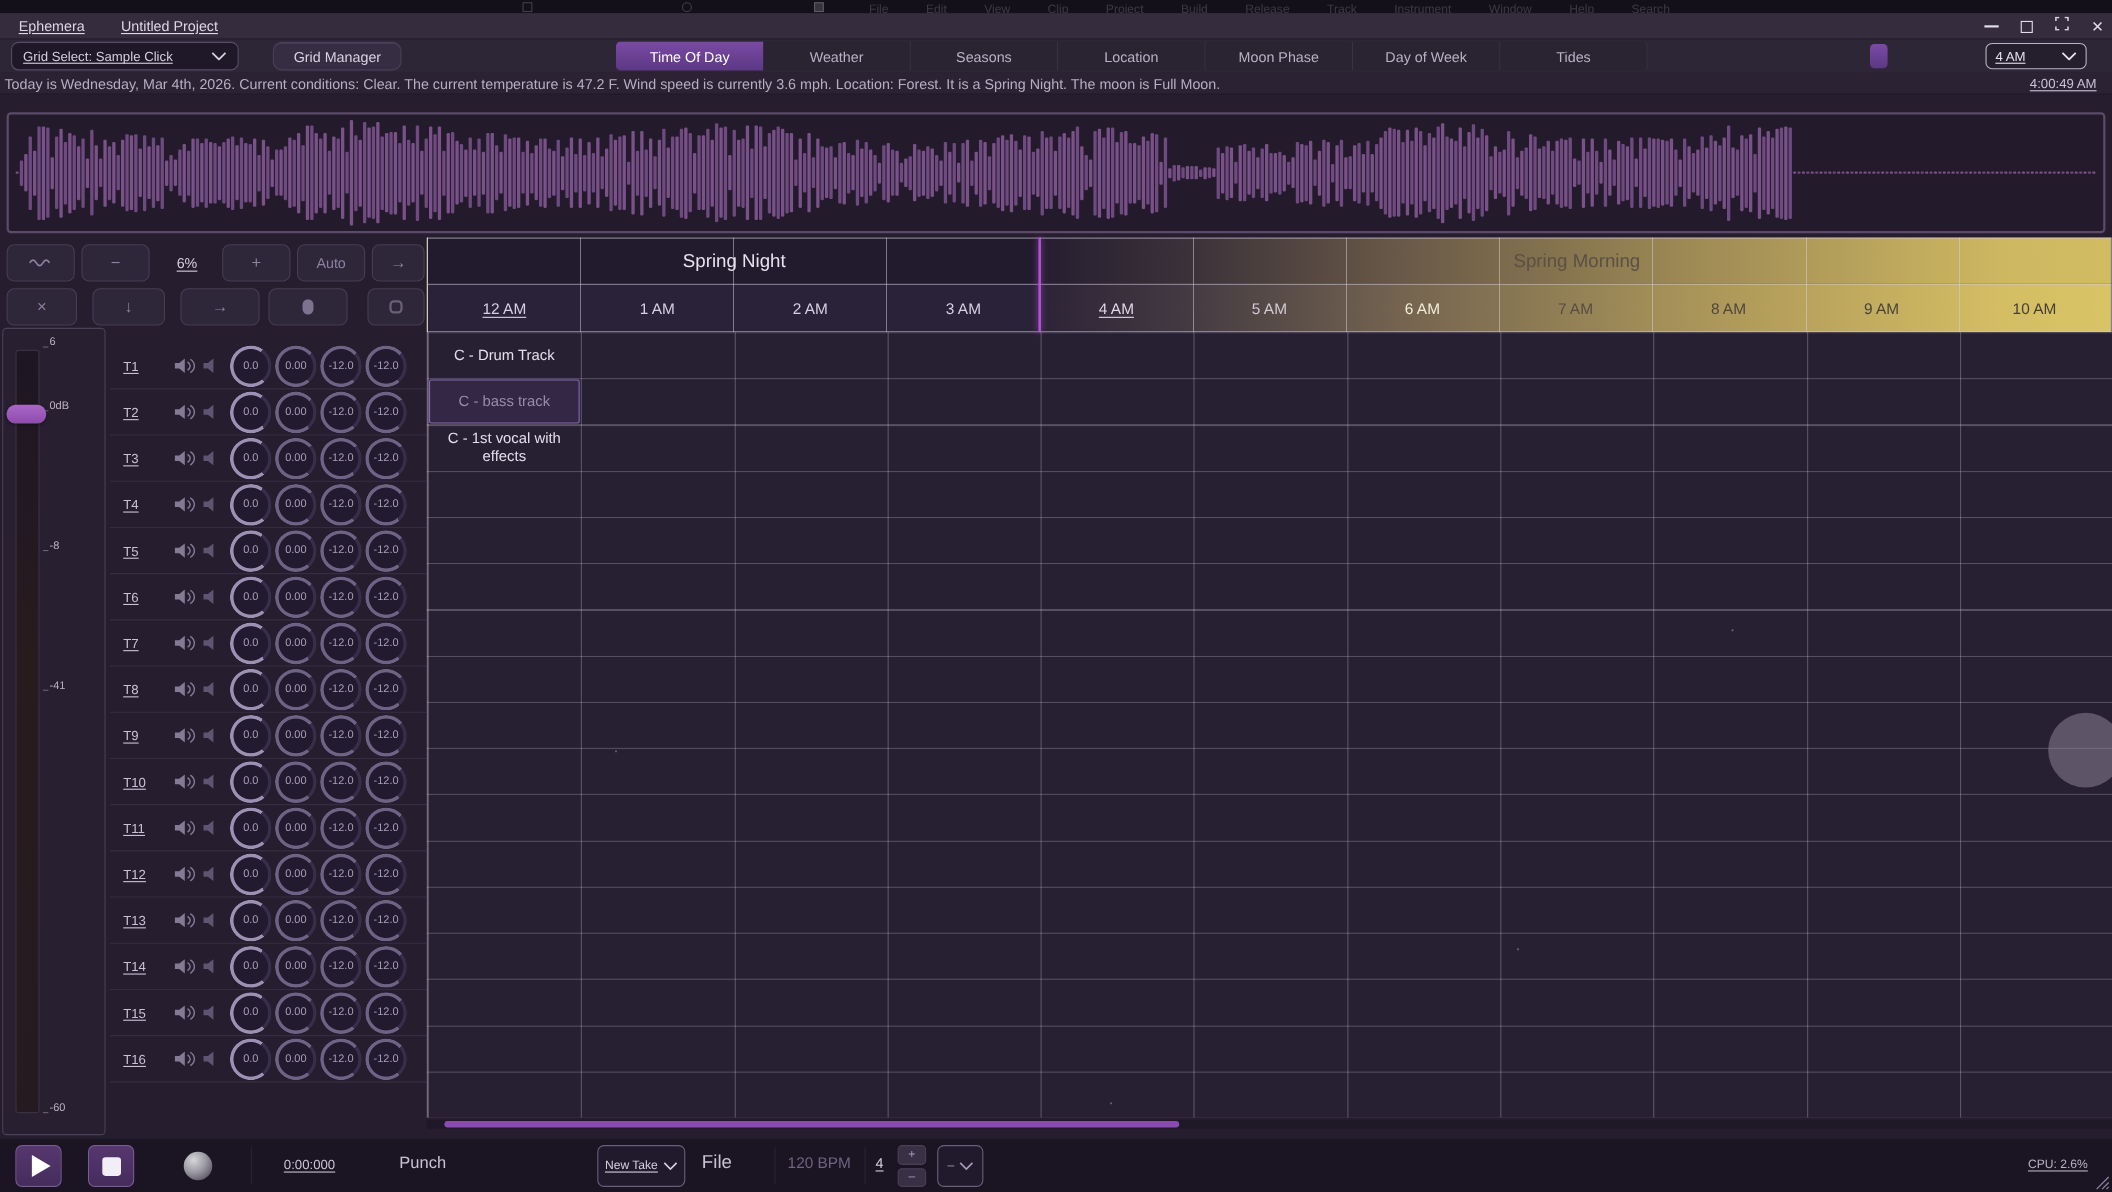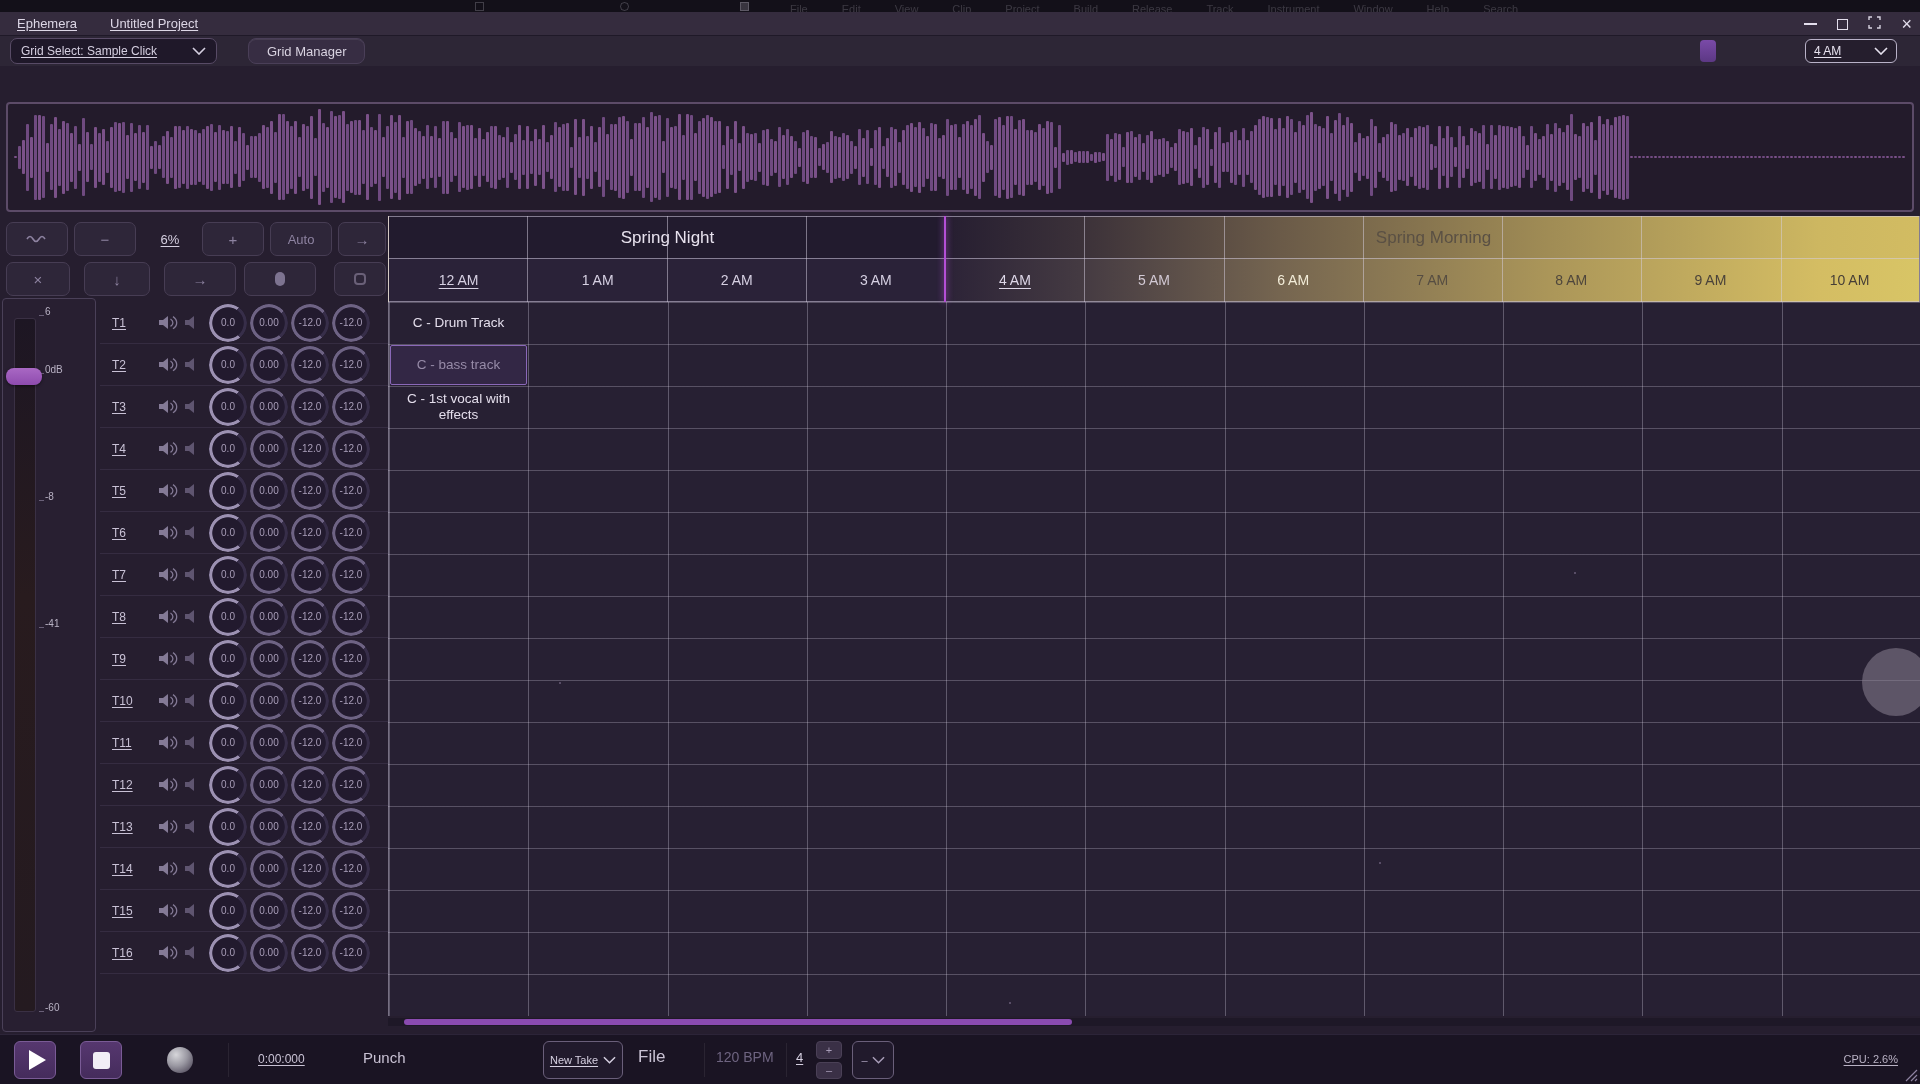--- a/index.html
+++ b/index.html
@@ -45,21 +45,21 @@
   .autolbl{color:#8d82a0;font-size:13px;}
   .pill{width:10px;height:14px;background:#7d7390;border-radius:5px;}
   .pill2{width:12px;height:12px;border:2px solid #6a6078;border-radius:4px;}
   
   .faderpanel{position:absolute;left:2px;top:298px;width:94px;height:734px;border:1px solid #4a4058;border-radius:4px;background:#281f31;}
   .fadertrack{position:absolute;left:14px;top:318px;width:22px;height:694px;background:linear-gradient(180deg,#1d1623,#281b1e 40%,#241a20);border:1px solid #3a3044;border-radius:3px;}
   .faderhandle{position:absolute;left:6px;top:368px;width:36px;height:17px;background:linear-gradient(180deg,#a968c4,#8e4bae);border-radius:8px;box-shadow:0 1px 3px rgba(0,0,0,.5);}
   .fscale{position:absolute;left:42px;width:46px;font-size:10px;color:#b9b2c4;}
   .ftick{position:absolute;left:36px;width:5px;height:1px;background:#6a6078;}
   
-  .tracklist{position:absolute;left:100px;top:302px;width:288px;}
+  .tracklist{position:absolute;left:100px;top:312px;width:288px;}
   .trow{display:flex;align-items:center;height:42px;border-bottom:1px solid rgba(90,78,110,.30);}
   .tname{width:46px;margin-left:12px;font-size:12px;color:#c9c2d6;text-decoration:underline;text-underline-offset:2px;}
   .spk{width:26px;display:flex;align-items:center;}
   .spk.mute{width:22px;}
   .knob{position:relative;width:38px;height:38px;margin-left:3px;border-radius:50%;background:#221a2e;display:flex;align-items:center;justify-content:center;flex:none;}
   .knob::before{content:'';position:absolute;inset:0;border-radius:50%;background:conic-gradient(from 140deg,#6e6384 0 270deg,#372e49 270deg 360deg);-webkit-mask:radial-gradient(circle,transparent 57%,#000 60%);mask:radial-gradient(circle,transparent 57%,#000 60%);}
   .knob.k1::before{background:conic-gradient(from 140deg,#9c91b2 0 255deg,#372e49 255deg 360deg);}
   .knob i{font-style:normal;font-size:10px;color:#a89db8;z-index:1;}
   
   .gridpanel{position:absolute;left:388px;top:216px;width:1532px;height:816px;}
@@ -149,29 +149,42 @@
   </div>
 
   <div class="toolbar">
     <div class="gridselect">
       <span class="u">Grid Select: Sample Click</span>
       <svg class="chev" width="14" height="8" viewBox="0 0 14 8">
           <polyline points="1,1 7,7 13,1" stroke="#d5cfe0" stroke-width="1.6" fill="none"></polyline>
         </svg>
     </div>
     <div class="gridmanager">Grid Manager</div>
+    <div class="tabs" id="tabs">
+        <div class="tab active">Time Of Day</div>
+        <div class="tab">Weather</div>
+        <div class="tab">Seasons</div>
+        <div class="tab">Location</div>
+        <div class="tab">Moon Phase</div>
+        <div class="tab">Day of Week</div>
+        <div class="tab">Tides</div>
+      </div>
     <div class="houroverride hourride"></div>
     <div class="hoursel">
       <span class="u">4 AM</span>
       <svg class="chev" width="14" height="8" viewBox="0 0 14 8">
           <polyline points="1,1 7,7 13,1" stroke="#e6e1ee" stroke-width="1.6" fill="none"></polyline>
         </svg>
     </div>
   </div>
 
+  <div class="statusbar">
+    <span class="statustext">Today is Wednesday, Mar 4th, 2026. Current conditions: Clear. The current temperature is 47.2 F. Wind speed is currently 3.6 mph. Location: Forest. It is a Spring Night. The moon is Full Moon.</span>
+    <span class="clock u">4:00:49 AM</span>
+  </div>
 
   <div class="wavepanel">
     <div id="wave">
         <div class="wbar" style="height: 2px;"></div>
         <div class="wbar" style="height: 23px; background: rgb(111, 74, 128);"></div>
         <div class="wbar" style="height: 34px;"></div>
         <div class="wbar" style="height: 67px; background: rgb(111, 74, 128);"></div>
         <div class="wbar" style="height: 41px;"></div>
         <div class="wbar" style="height: 85px; background: rgb(111, 74, 128);"></div>
         <div class="wbar" style="height: 85px;"></div>

